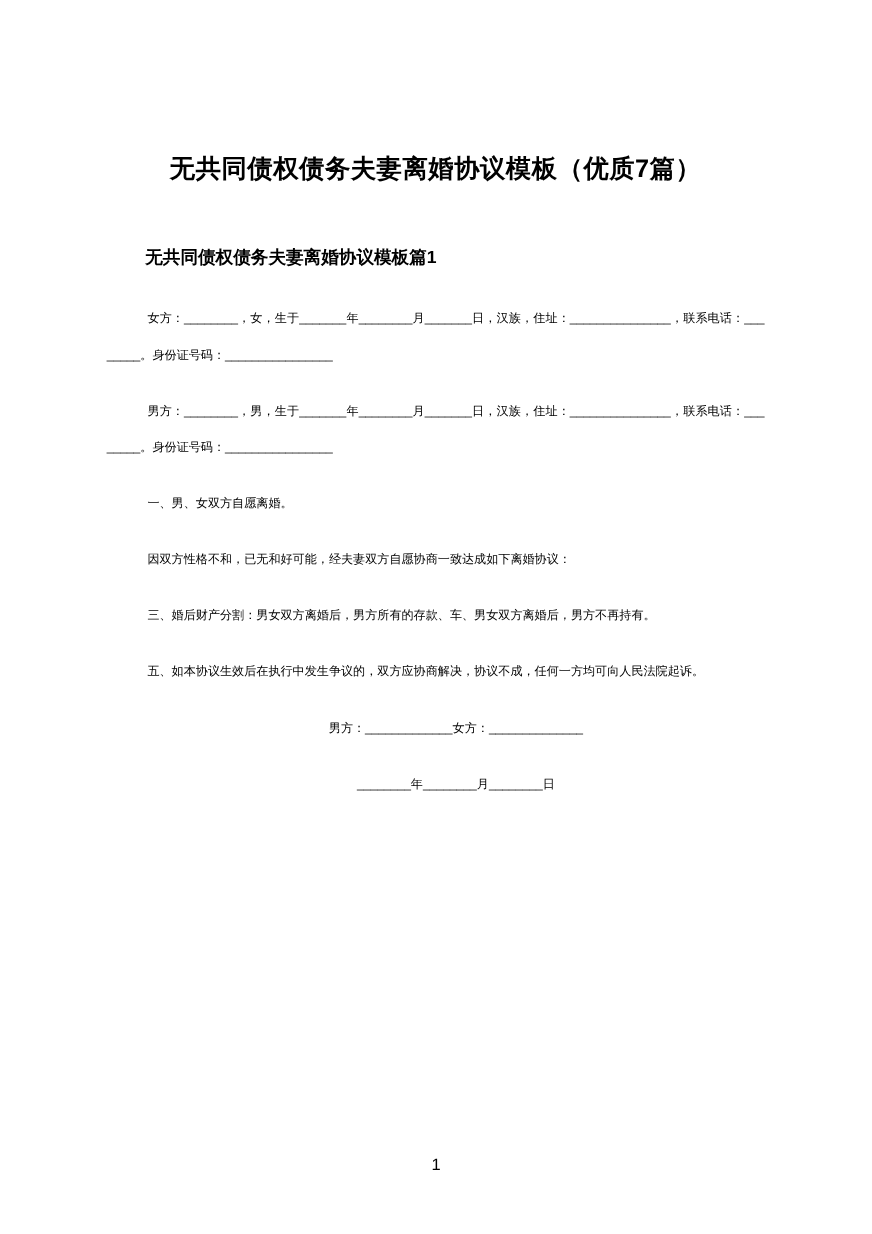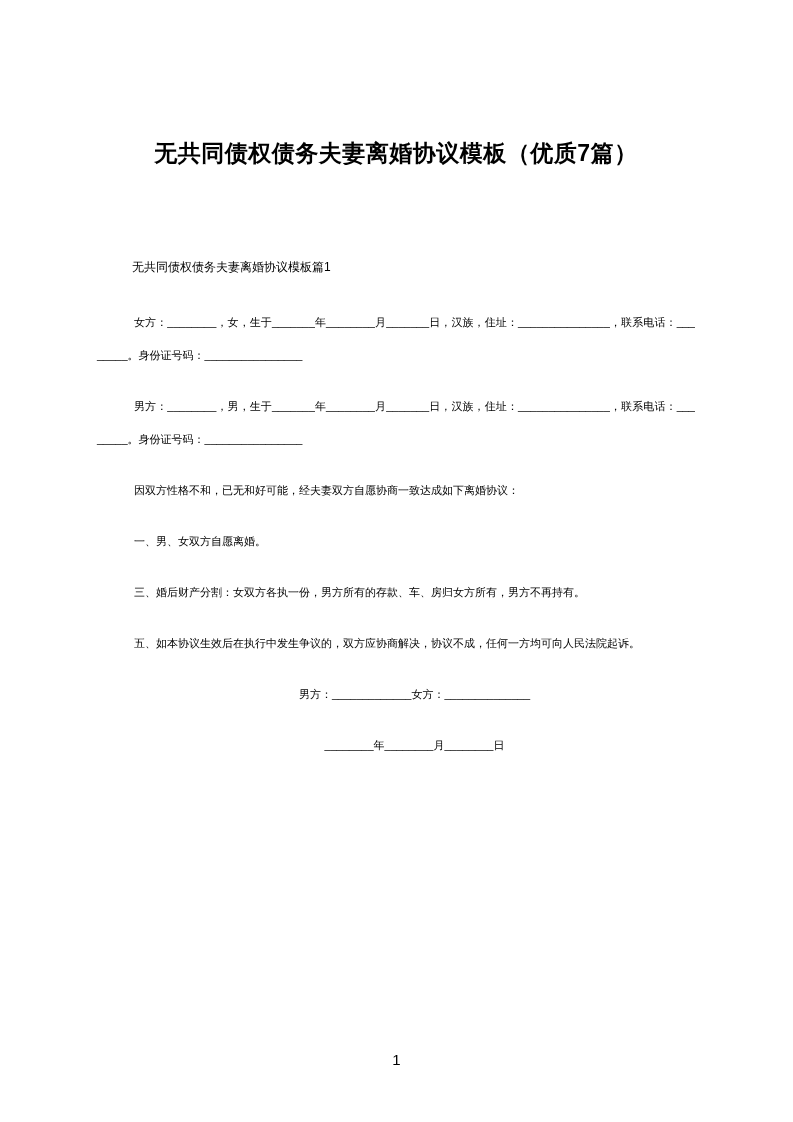--- a/index.html
+++ b/index.html
@@ -22,23 +22,23 @@
   }
   .doc-title {
     margin: 0;
     font-size: 23px;
     font-weight: bold;
     line-height: 29px;
     text-align: center;
     letter-spacing: 0.5px;
   }
   .section-heading {
-    margin: 88px 0 28px 0;
-    font-size: 12px;
-    font-weight: normal;
+    margin: 56px 0 28px 0;
+    font-size: 16px;
+    font-weight: bold;
     line-height: 22px;
     text-indent: 35px;
   }
   .body-para {
     margin: 0 0 18px 0;
     font-size: 11px;
     line-height: 33px;
     text-indent: 37px;
     text-align: justify;
     word-break: break-all;
@@ -61,26 +61,26 @@
 
 <div class="page">
   <h1 class="doc-title">无共同债权债务夫妻离婚协议模板（优质7篇）</h1>
 
   <h2 class="section-heading">无共同债权债务夫妻离婚协议模板篇1</h2>
 
   <p class="body-para">女方：________，女，生于_______年________月_______日，汉族，住址：_______________，联系电话：________。身份证号码：________________</p>
 
   <p class="body-para">男方：________，男，生于_______年________月_______日，汉族，住址：_______________，联系电话：________。身份证号码：________________</p>
 
+  <p class="body-para">一、男、女双方自愿离婚。</p>
+
   <p class="body-para">因双方性格不和，已无和好可能，经夫妻双方自愿协商一致达成如下离婚协议：</p>
 
-  <p class="body-para">一、男、女双方自愿离婚。</p>
 
-
-  <p class="body-para">三、婚后财产分割：女双方各执一份，男方所有的存款、车、房归女方所有，男方不再持有。</p>
+  <p class="body-para">三、婚后财产分割：男女双方离婚后，男方所有的存款、车、男女双方离婚后，男方不再持有。</p>
 
 
   <p class="body-para">五、如本协议生效后在执行中发生争议的，双方应协商解决，协议不成，任何一方均可向人民法院起诉。</p>
 
   <p class="body-para no-justify">男方：_____________女方：______________</p>
 
   <p class="body-para no-justify">________年________月________日</p>
 
   <div class="page-number">1</div>
 </div>

